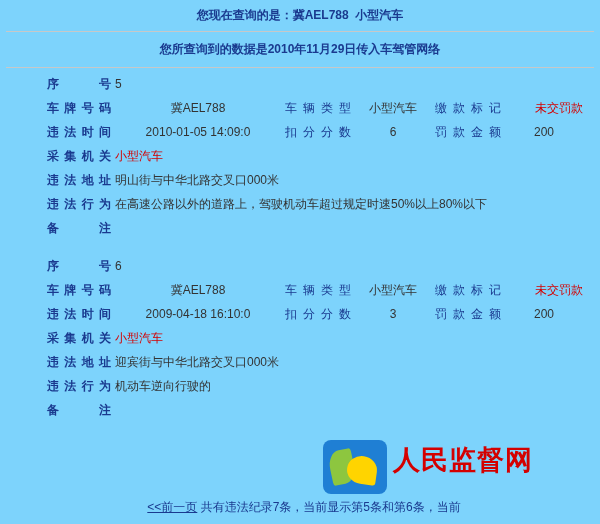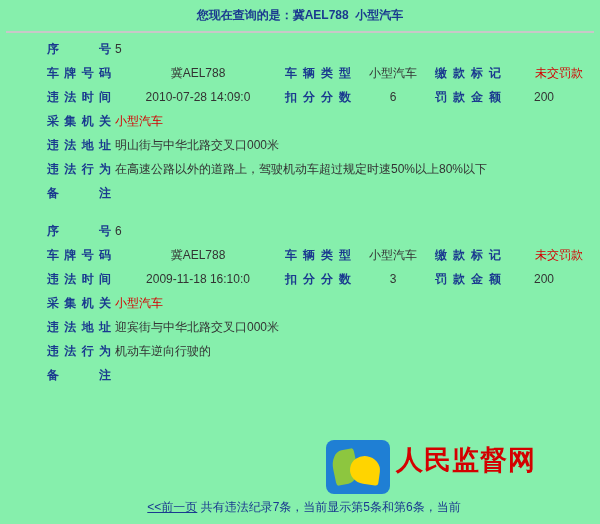--- a/index.html
+++ b/index.html
@@ -13,21 +13,21 @@
     font-family: "Liberation Sans", sans-serif;
     font-size: 12px;
     color: #333333;
     overflow: hidden;
     position: relative;
   }
   .page {
     width: 600px;
     height: 524px;
     position: relative;
-    background: #86efac;
+    background: #7dd3fc;
   }
   
   .banner {
     text-align: center;
     font-size: 12px;
     font-weight: bold;
     color: #1a3a8f;
     padding: 6px 0 6px 0;
   }
   .banner-1 {
@@ -81,21 +81,21 @@
     color: #1a3a8f;
     font-weight: bold;
     text-align: justify;
     text-align-last: justify;
     width: 66px;
     padding-left: 32px !important;
     white-space: nowrap;
   }
   .lbl-mid {
     color: #1a3a8f;
-    font-weight: bold;
+    font-weight: normal;
     text-align: justify;
     text-align-last: justify;
     width: 66px;
     white-space: nowrap;
   }
   .val {
     color: #333333;
   }
   .val-c {
     color: #333333;
@@ -121,25 +121,24 @@
     font-size: 12px;
     color: #1a3a8f;
   }
   .footer-nav a {
     color: #1a3a8f;
     text-decoration: underline;
     cursor: pointer;
   }
   .watermark {
     position: absolute;
-    right: 4px;
+    right: 21px;
     bottom: 14px;
     width: 256px;
     height: 70px;
-    padding-left: 14px;
   }
   .wm-logo {
     position: absolute;
     left: 0;
     top: 0;
     width: 64px;
     height: 54px;
     background: #1f7fd4;
     border-radius: 8px;
     overflow: hidden;
@@ -189,20 +188,21 @@
 <body>
 
 <div class="page">
 
   <div class="banner banner-1">
     <span>您现在查询的是：</span><span class="plate">冀AEL788</span>&nbsp;&nbsp;<span>小型汽车</span>
   </div>
 
   <hr class="hr-line">
 
+  <div class="banner banner-2">您所查询到的数据是2010年11月29日传入车驾管网络</div>
 
   <hr class="hr-line">
 
 
   <div class="records">
 
     <table class="rec">
       <colgroup>
         <col style="width:98px">
         <col style="width:170px">
@@ -223,21 +223,21 @@
       <tr>
         <td class="lbl">车牌号码</td>
         <td class="val-c">冀AEL788</td>
         <td class="lbl-mid">车辆类型</td>
         <td class="val-c">小型汽车</td>
         <td class="lbl-mid">缴款标记</td>
         <td class="val-center-red">未交罚款</td>
       </tr>
       <tr>
         <td class="lbl">违法时间</td>
-        <td class="val-c">2010-07-28 14:09:0</td>
+        <td class="val-c">2010-01-05 14:09:0</td>
         <td class="lbl-mid">扣分分数</td>
         <td class="val-c">6</td>
         <td class="lbl-mid">罚款金额</td>
         <td class="val-c">200</td>
       </tr>
       <tr>
         <td class="lbl">采集机关</td>
         <td class="val-red">小型汽车</td>
         <td></td>
             <td></td>
@@ -282,21 +282,21 @@
       <tr>
         <td class="lbl">车牌号码</td>
         <td class="val-c">冀AEL788</td>
         <td class="lbl-mid">车辆类型</td>
         <td class="val-c">小型汽车</td>
         <td class="lbl-mid">缴款标记</td>
         <td class="val-center-red">未交罚款</td>
       </tr>
       <tr>
         <td class="lbl">违法时间</td>
-        <td class="val-c">2009-11-18 16:10:0</td>
+        <td class="val-c">2009-04-18 16:10:0</td>
         <td class="lbl-mid">扣分分数</td>
         <td class="val-c">3</td>
         <td class="lbl-mid">罚款金额</td>
         <td class="val-c">200</td>
       </tr>
       <tr>
         <td class="lbl">采集机关</td>
         <td class="val-red">小型汽车</td>
         <td></td>
             <td></td>

